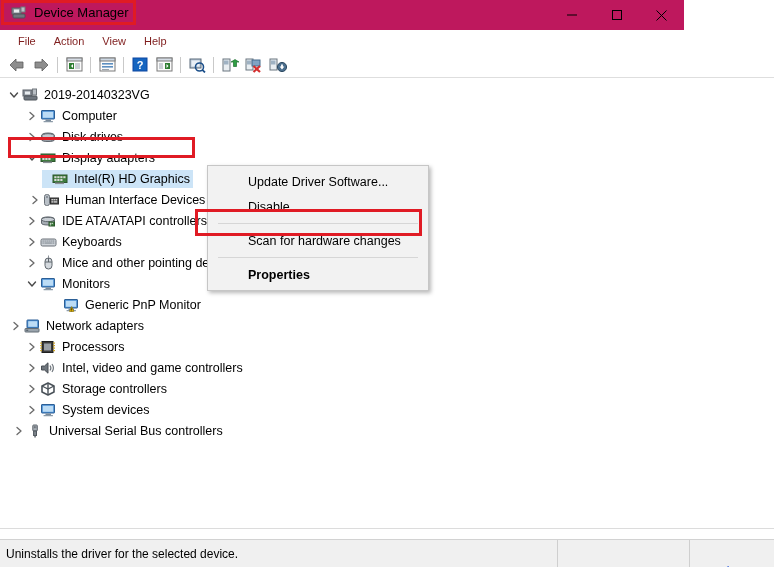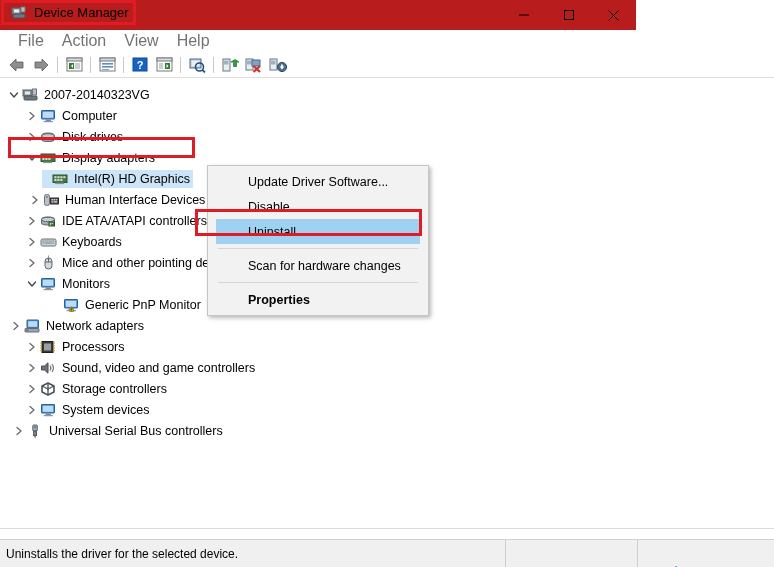--- a/index.html
+++ b/index.html
@@ -14,22 +14,22 @@
     font-size: 12px;
     color: #000000;
     overflow: hidden;
     position: relative;
   }
 
   
   .titlebar {
     position: absolute;
     left: 0; top: 0;
-    width: 636px; height: 30px;
-    background: #b91c1c;
+    width: 684px; height: 30px;
+    background: #be185d;
   }
   .title-box {
     position: absolute;
     left: 1px; top: 0px;
     width: 135px; height: 25px;
     border: 3px solid #e01b24;
     box-sizing: border-box;
     display: flex;
     align-items: center;
     padding-left: 7px;
@@ -66,22 +66,22 @@
     position: absolute;
     left: 0; top: 30px;
     width: 774px; height: 22px;
     display: flex;
     align-items: center;
     padding-left: 9px;
     box-sizing: border-box;
     background: #ffffff;
   }
   .menu-item {
-    font-size: 16px;
-    color: #737373;
+    font-size: 11px;
+    color: #7f1d1d;
     padding: 2px 9px;
     white-space: nowrap;
   }
 
   
   .toolbar {
     position: absolute;
     left: 0; top: 52px;
     width: 774px; height: 26px;
     display: flex;
@@ -203,21 +203,21 @@
   }
   .status-pane {
     height: 27px;
     display: flex;
     align-items: center;
     padding-left: 6px;
     box-sizing: border-box;
     font-size: 12px;
     color: #000;
   }
-  .sp1 { width: 506px; border-right: 1px solid #cfcfcf; }
+  .sp1 { width: 558px; border-right: 1px solid #cfcfcf; }
   .sp2 { width: 132px; border-right: 1px solid #cfcfcf; }
   .sp3 { width: 84px; justify-content: center; padding-left: 0; color: #1d4ed8; margin-top: 34px; }
 
   .bottom-gap {
     position: absolute;
     left: 0; bottom: 27px;
     width: 774px; height: 11px;
     background: #ffffff;
     border-top: 1px solid #dcdcdc;
   }
@@ -361,21 +361,21 @@
           </svg>
       </span>
       <span class="node-icon">
         <svg width="17" height="16" viewBox="0 0 17 16">
           <rect x="1" y="3" width="9" height="6" fill="#8a9098" stroke="#5a6068"></rect>
           <rect x="3" y="4.5" width="5" height="3" fill="#e8ecef"></rect>
           <rect x="2" y="9" width="13" height="4" rx="1" fill="#6f767e" stroke="#4c5259"></rect>
           <rect x="10.5" y="2" width="4" height="6" fill="#b8bec4" stroke="#70767c"></rect>
         </svg>
       </span>
-      <span class="node-label">2007-20140323VG</span>
+      <span class="node-label">2019-20140323VG</span>
     </div>
 
     <div class="row" style="padding-left:24px">
       <span class="chev">
         <svg width="10" height="10" viewBox="0 0 10 10">
             <path d="M3 1.5 L7 5 L3 8.5" fill="none" stroke="#6a6a6a" stroke-width="1.3" stroke-linecap="round" stroke-linejoin="round"></path>
           </svg>
       </span>
       <span class="node-icon">
         <svg width="17" height="16" viewBox="0 0 17 16">
@@ -605,21 +605,21 @@
             <path d="M3 1.5 L7 5 L3 8.5" fill="none" stroke="#6a6a6a" stroke-width="1.3" stroke-linecap="round" stroke-linejoin="round"></path>
           </svg>
       </span>
       <span class="node-icon">
         <svg width="17" height="16" viewBox="0 0 17 16">
           <path d="M1.5 6 L4.5 6 L8 2.8 L8 13.2 L4.5 10 L1.5 10 Z" fill="#6e757c" stroke="#474d53" stroke-linejoin="round"></path>
           <path d="M10 5.5 Q11.8 8 10 10.5" fill="none" stroke="#6e757c" stroke-width="1.2"></path>
           <path d="M12 4 Q14.8 8 12 12" fill="none" stroke="#6e757c" stroke-width="1.2"></path>
         </svg>
       </span>
-      <span class="node-label">Sound, video and game controllers</span>
+      <span class="node-label">Intel, video and game controllers</span>
     </div>
 
     <div class="row" style="padding-left:24px">
       <span class="chev">
         <svg width="10" height="10" viewBox="0 0 10 10">
             <path d="M3 1.5 L7 5 L3 8.5" fill="none" stroke="#6a6a6a" stroke-width="1.3" stroke-linecap="round" stroke-linejoin="round"></path>
           </svg>
       </span>
       <span class="node-icon">
         <svg width="17" height="16" viewBox="0 0 17 16">
@@ -667,21 +667,20 @@
     </div>
 
   </div>
 </div>
 
 <div class="hl-box" style="left:8px; top:137px; width:187px; height:21px;"></div>
 
 <div class="ctxmenu">
   <div class="ctx-item">Update Driver Software...</div>
   <div class="ctx-item">Disable</div>
-  <div class="ctx-item highlight">Uninstall</div>
   <div class="ctx-sep"></div>
   <div class="ctx-item">Scan for hardware changes</div>
   <div class="ctx-sep"></div>
   <div class="ctx-item bold">Properties</div>
 </div>
 
 <div class="hl-box" style="left:195px; top:209px; width:227px; height:27px;"></div>
 
 <div class="bottom-gap"></div>
 <div class="statusbar">

